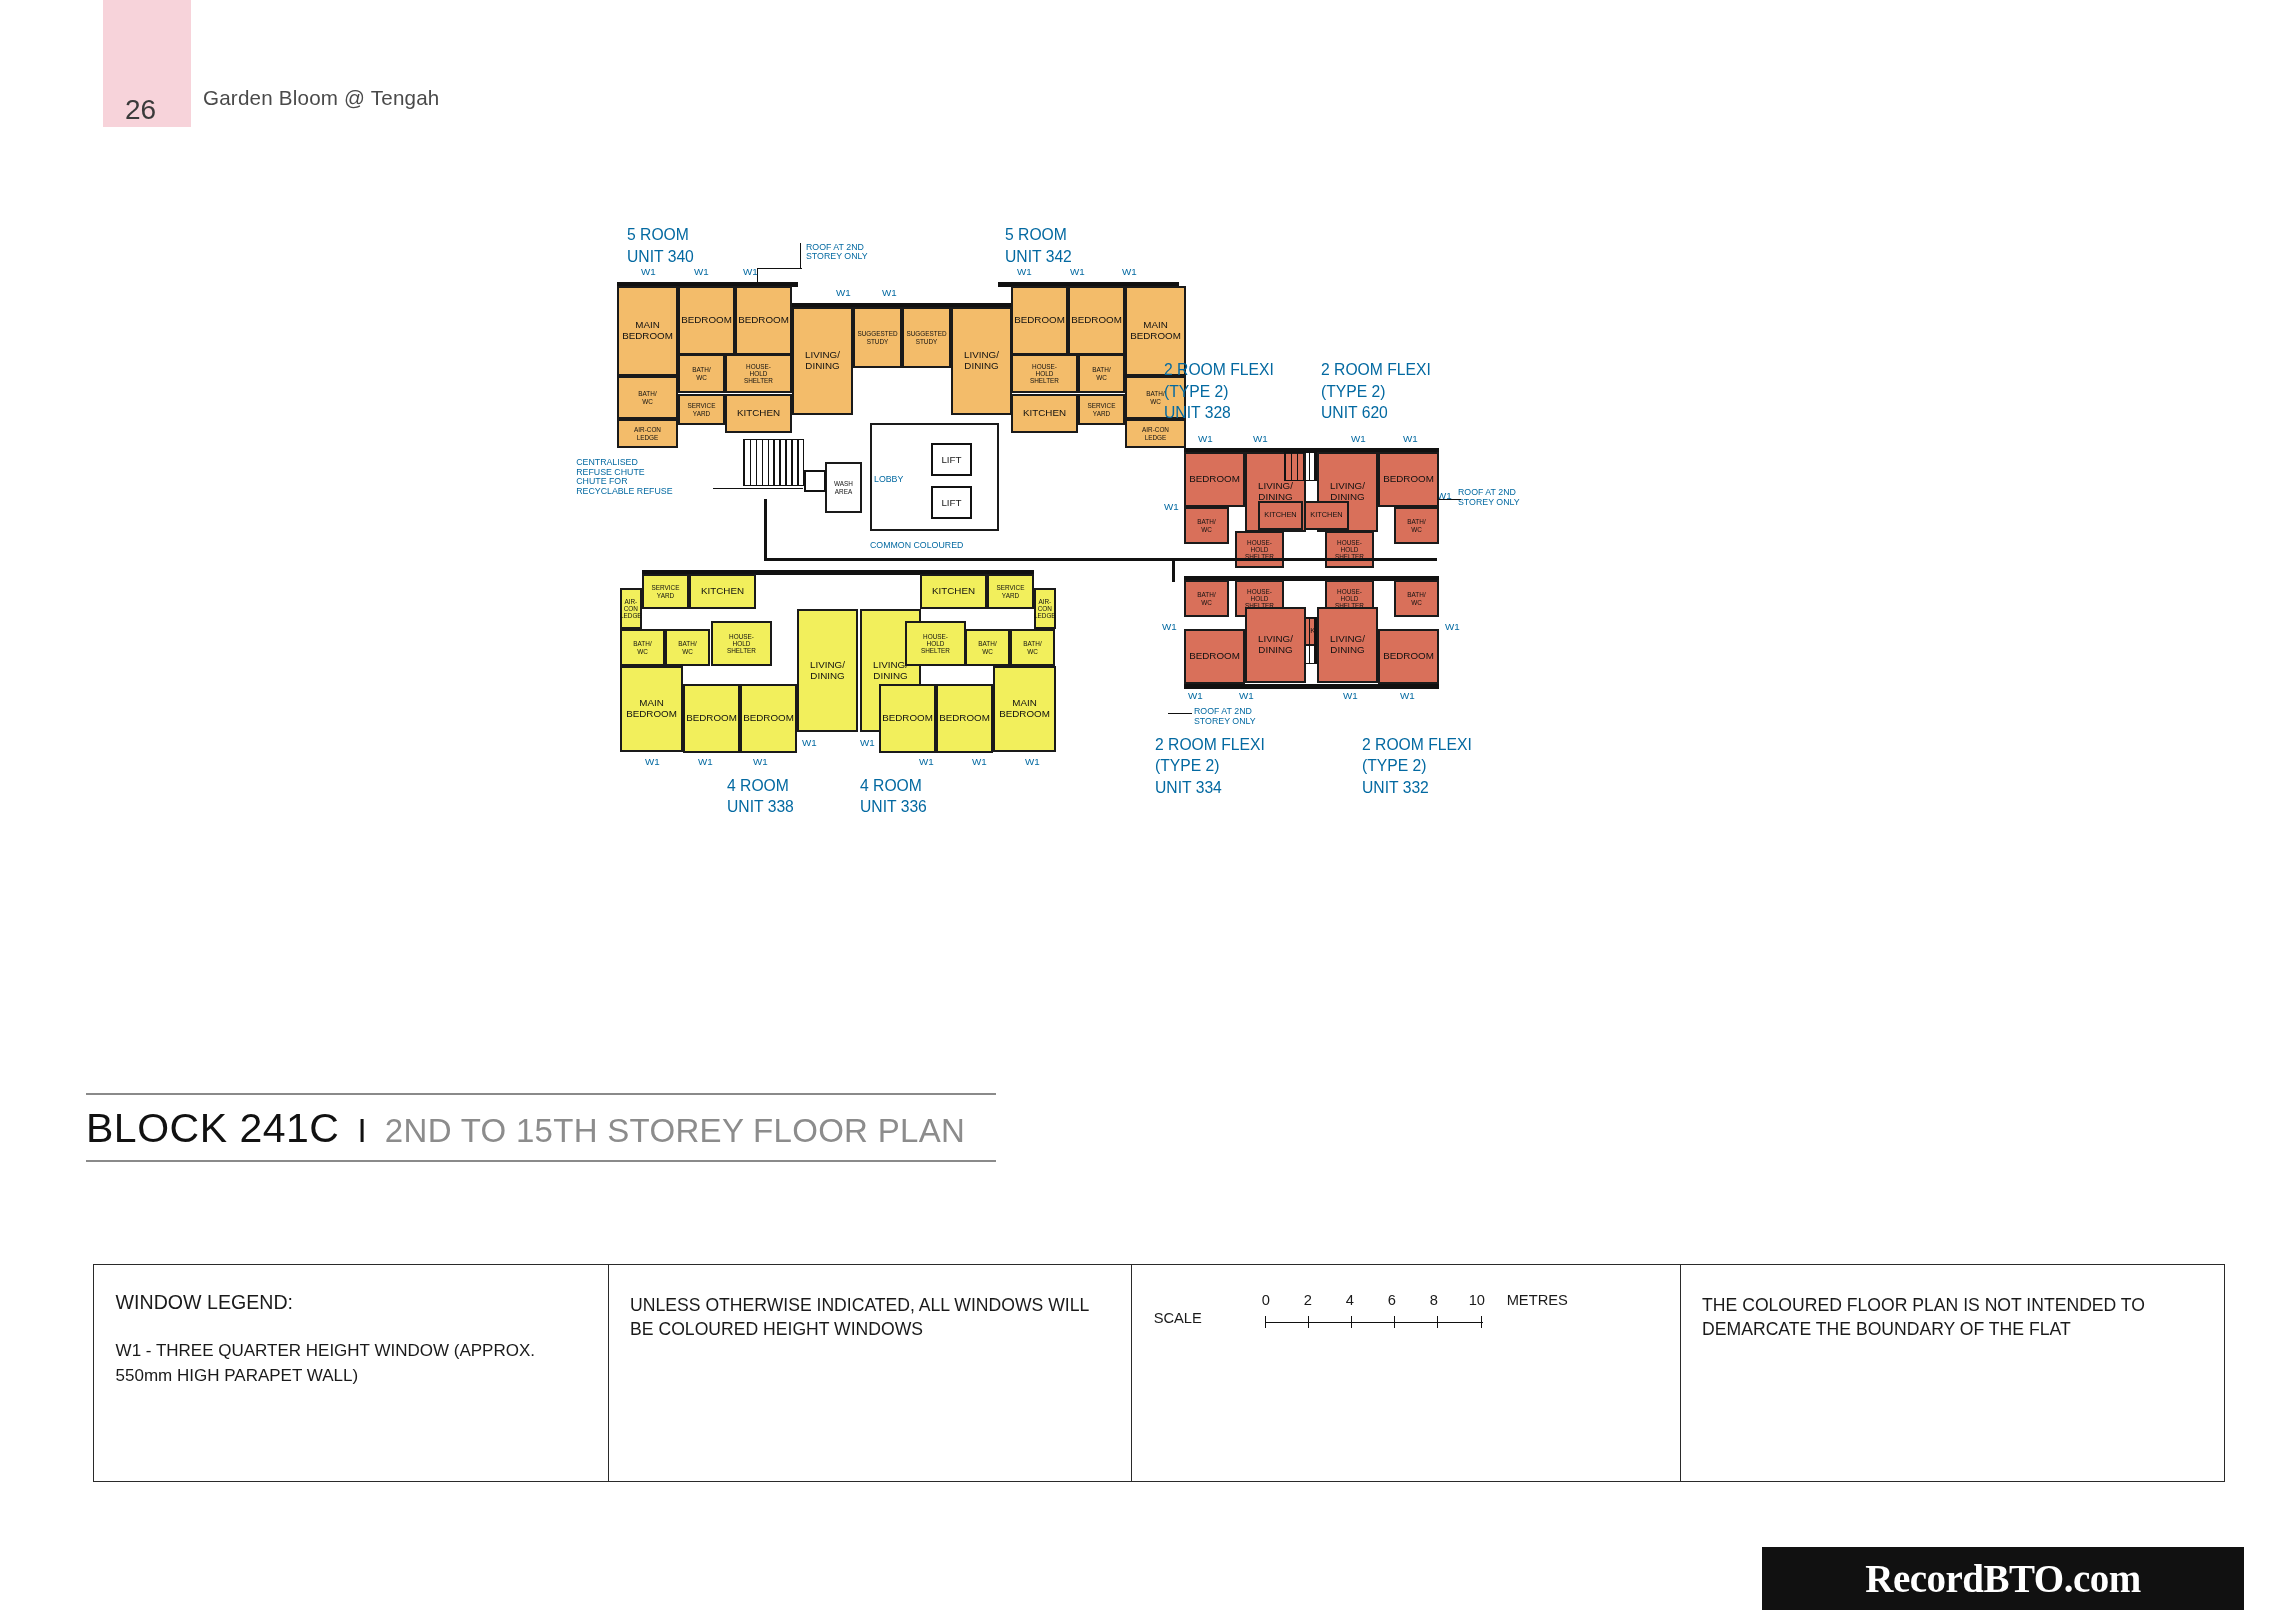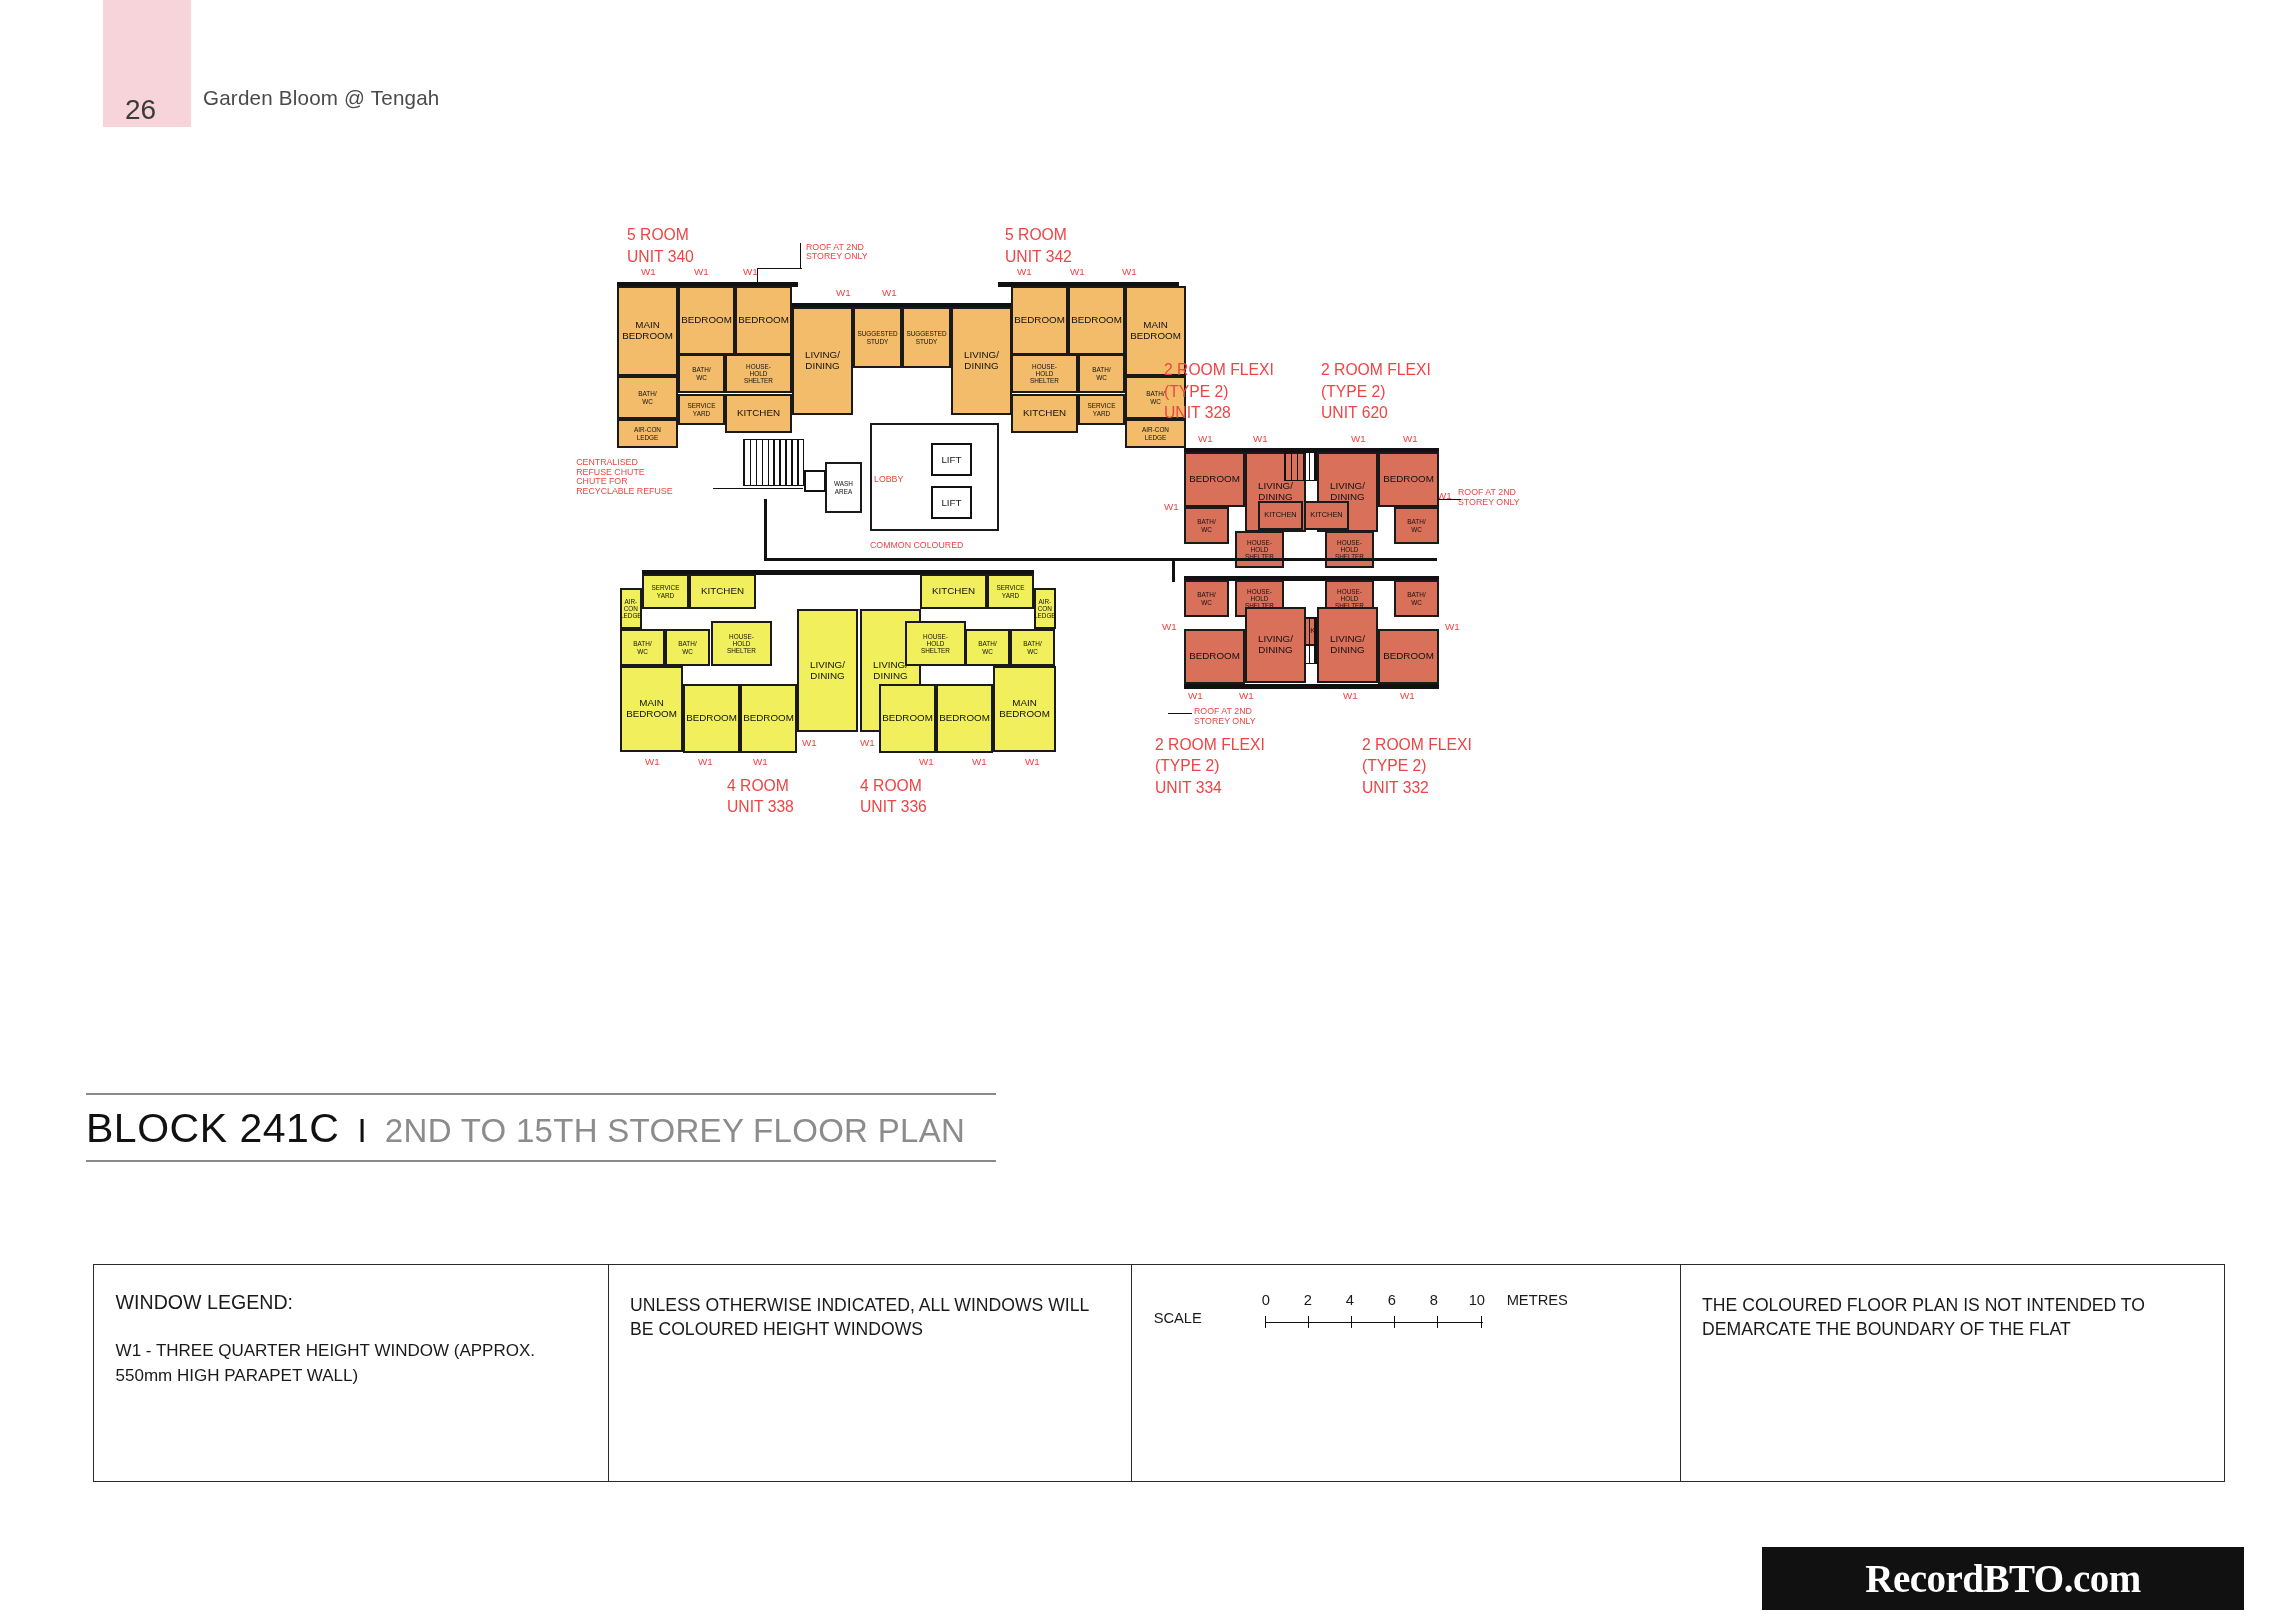--- a/index.html
+++ b/index.html
@@ -23,21 +23,21 @@
   }
   #header-title{
     position:absolute;left:203px;top:86px;
     font-size:20.6px;color:#4a4a4a;letter-spacing:0.2px;
   }
 
   
   #plan{
     position:absolute;left:588px;top:225px;width:1078px;height:814px;
   }
-  .lbl{position:absolute;font-size:14px;line-height:1.22;color:#ef4444;white-space:pre;}
+  .lbl{position:absolute;font-size:14px;line-height:1.22;color:#0369a1;white-space:pre;}
   .lbl.c{}
   .tiny{font-size:8.8px;line-height:1.1;}
   .w1{font-size:9.8px;}
   .unit-title{font-size:15.7px;line-height:1.25;}
 
   
   .room{position:absolute;box-sizing:border-box;border:2px solid #1a1a1a;
         display:flex;align-items:center;justify-content:center;text-align:center;}
   .orange{background:#f3bc6a;}
   .yellow{background:#f2ef5c;}

